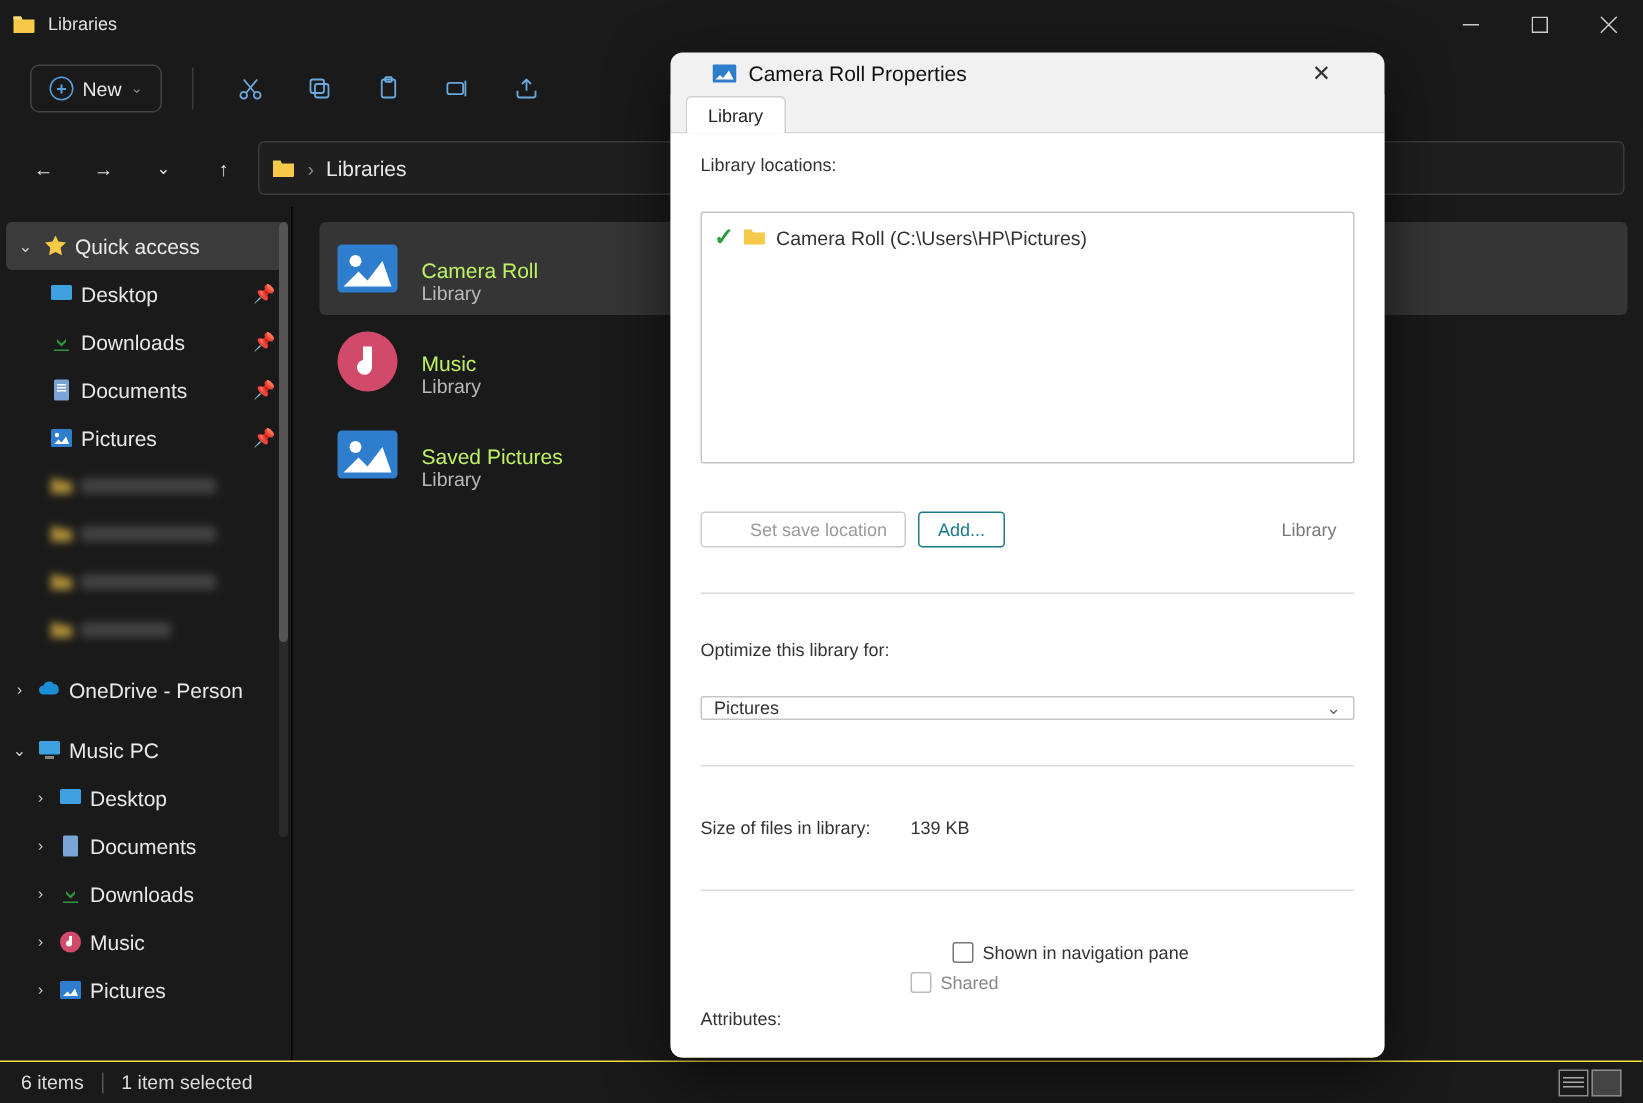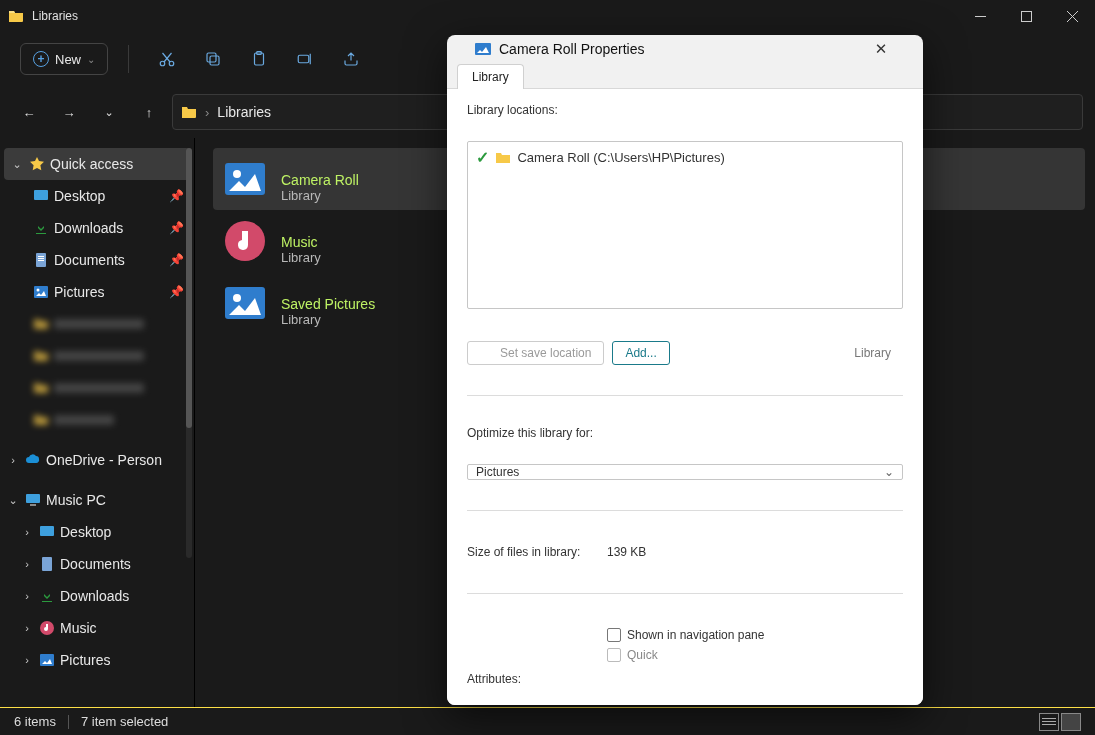--- a/index.html
+++ b/index.html
@@ -362,21 +362,21 @@
         <div class="t1">Saved Pictures</div>
         <div class="t2">Library</div>
       </div>
     </div>
   </div>
 </div>
 
 <div class="statusbar">
   <span>6 items</span>
   <span class="ssep"></span>
-  <span>7 item selected</span>
+  <span>1 item selected</span>
   <div class="view-icons">
     <div class="vi" style="display:flex;flex-direction:column;justify-content:space-evenly;padding:2px;">
         <div style="height:1px;background:#aaa;"></div>
         <div style="height:1px;background:#aaa;"></div>
         <div style="height:1px;background:#aaa;"></div>
       </div>
     <div class="vi" style="background:#444;"></div>
   </div>
 </div>
 
@@ -420,27 +420,27 @@
     </div>
     <div class="hr"></div>
     <div class="field-row">
       <span style="width:130px;">Size of files in library:</span>
       <span>139 KB</span>
     </div>
     <div class="hr"></div>
     <div class="field-row" style="align-items:flex-start;">
       <span style="width:130px;margin-top:44px;">Attributes:</span>
       <div>
-        <div style="display:flex;align-items:center;gap:6px;margin-bottom:6px;">
+        <div style="display:flex;align-items:center;gap:6px;margin-bottom:6px;margin-left:28px;">
           <span class="chk"></span>
           <span>Shown in navigation pane</span>
         </div>
         <div style="display:flex;align-items:center;gap:6px;">
           <span class="chk" style="border-color:#bbb;"></span>
-          <span style="color:#888;">Quick</span>
+          <span style="color:#888;">Shared</span>
         </div>
       </div>
     </div>
     <div class="hr"></div>
     <div class="hr"></div>
   </div>
   <div class="dlg-footer">
     <div class="fbtn">OK</div>
     <div class="fbtn">Cancel</div>
     <div class="fbtn disabled">Apply</div>

